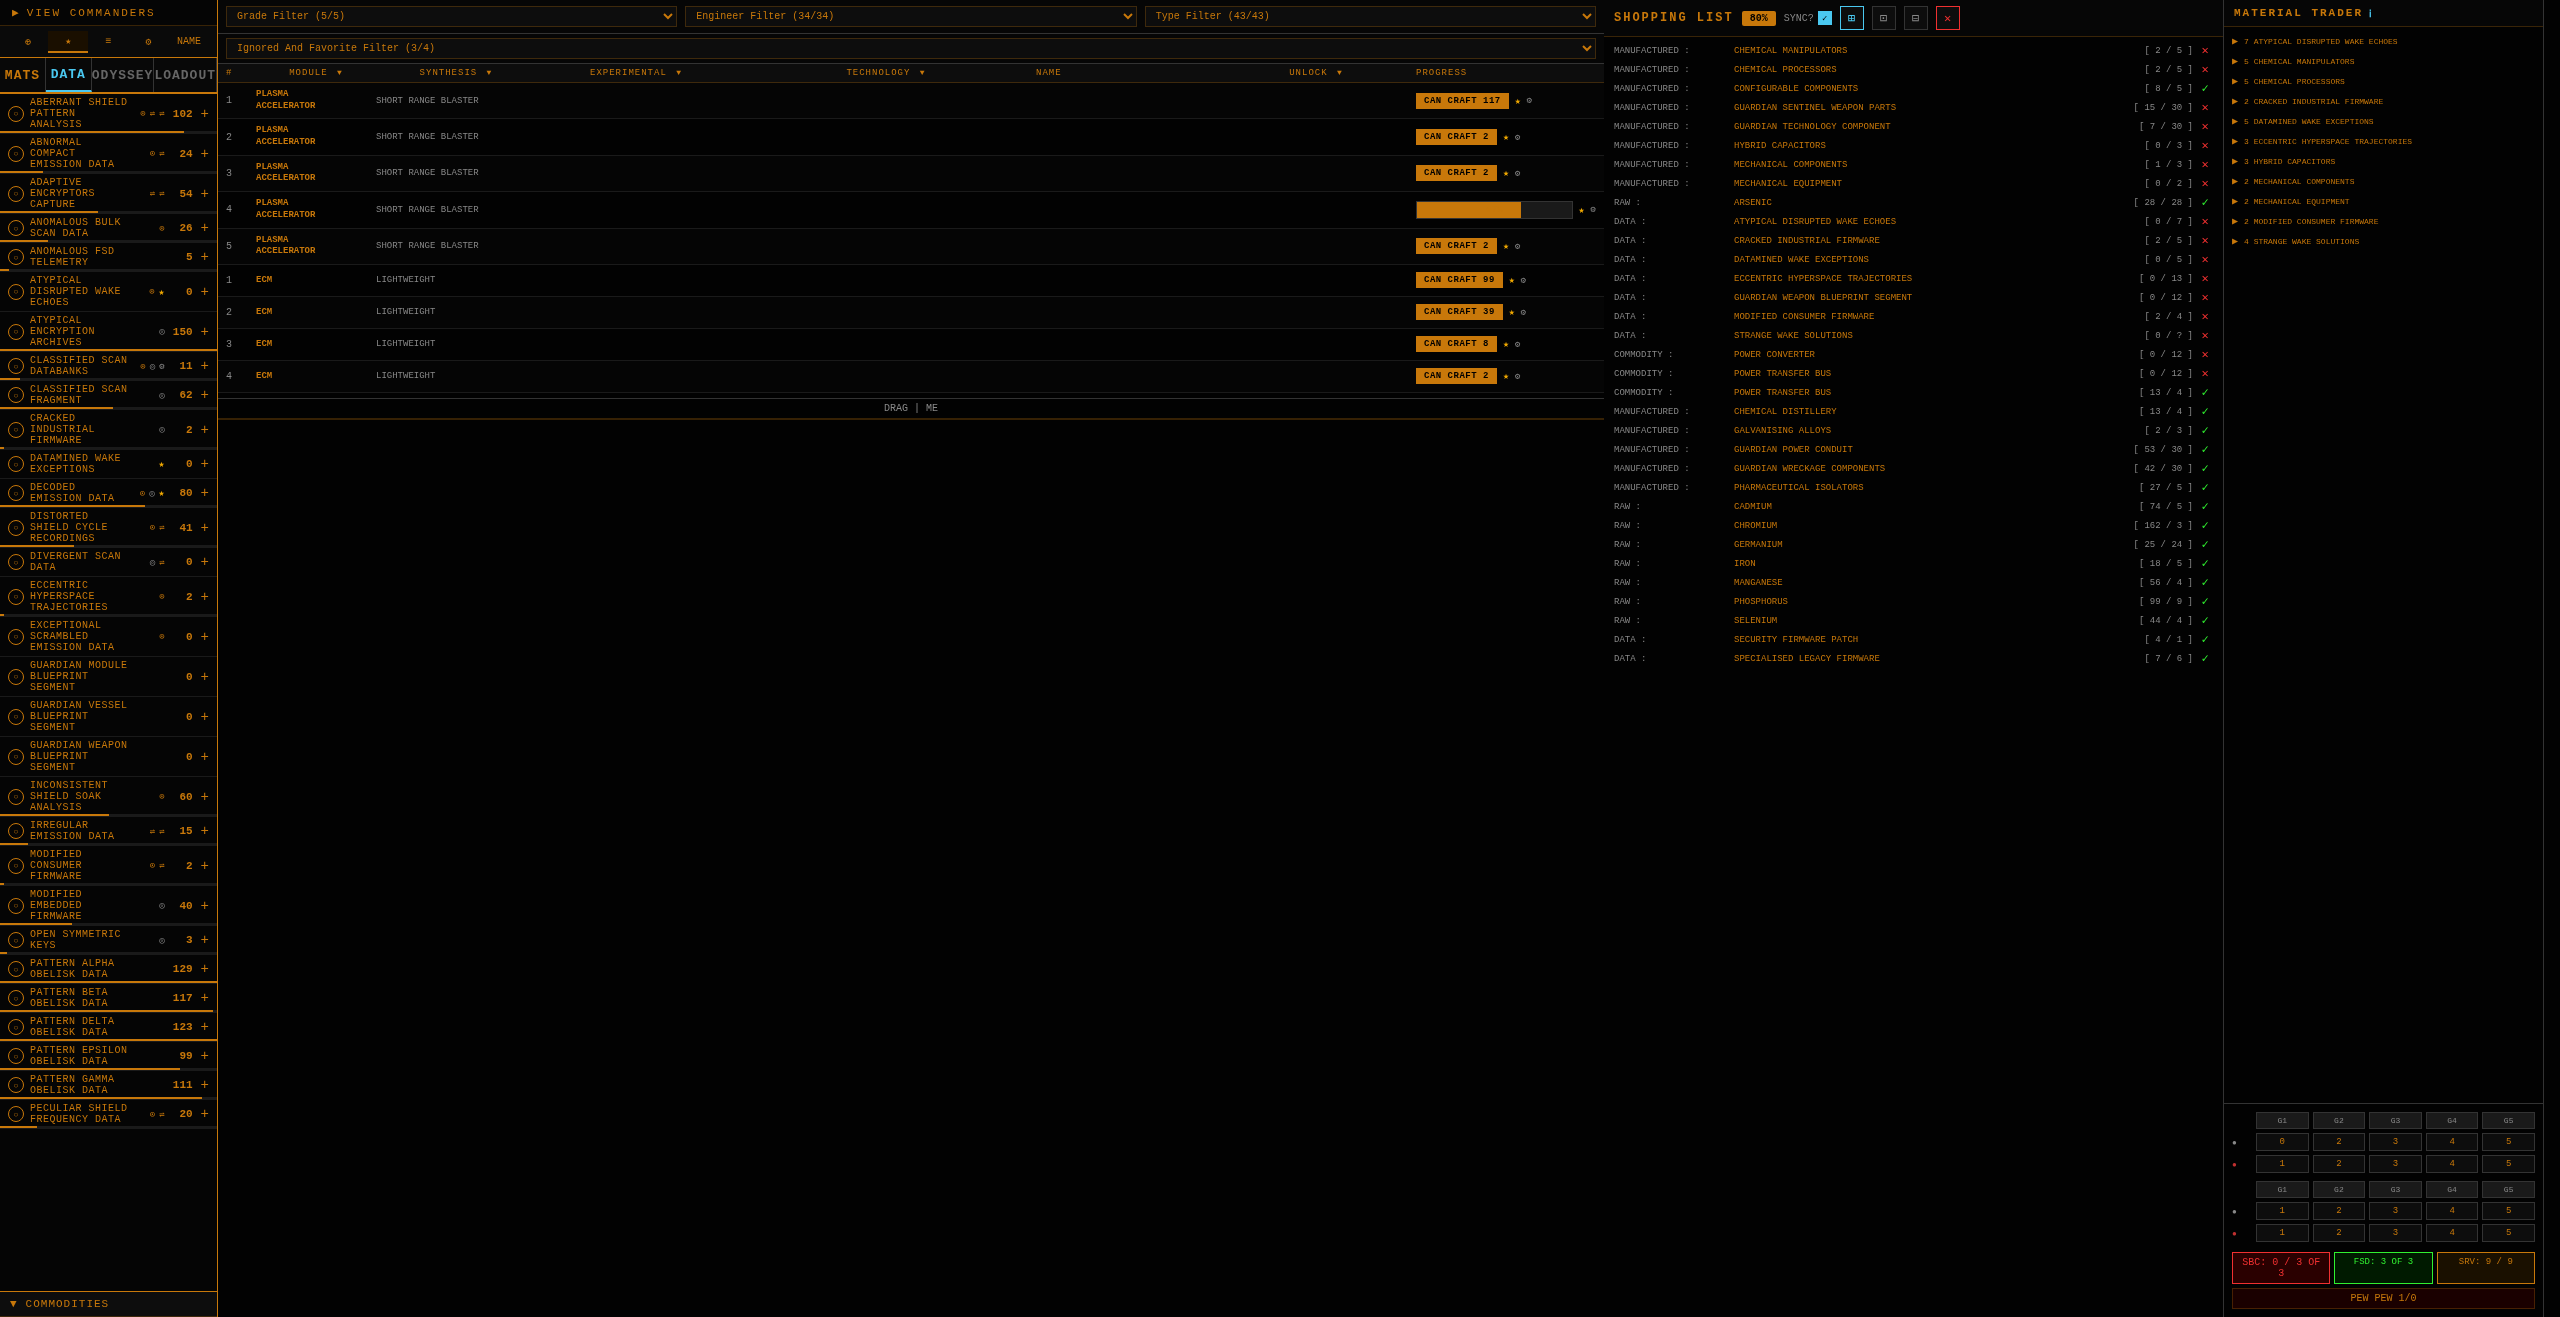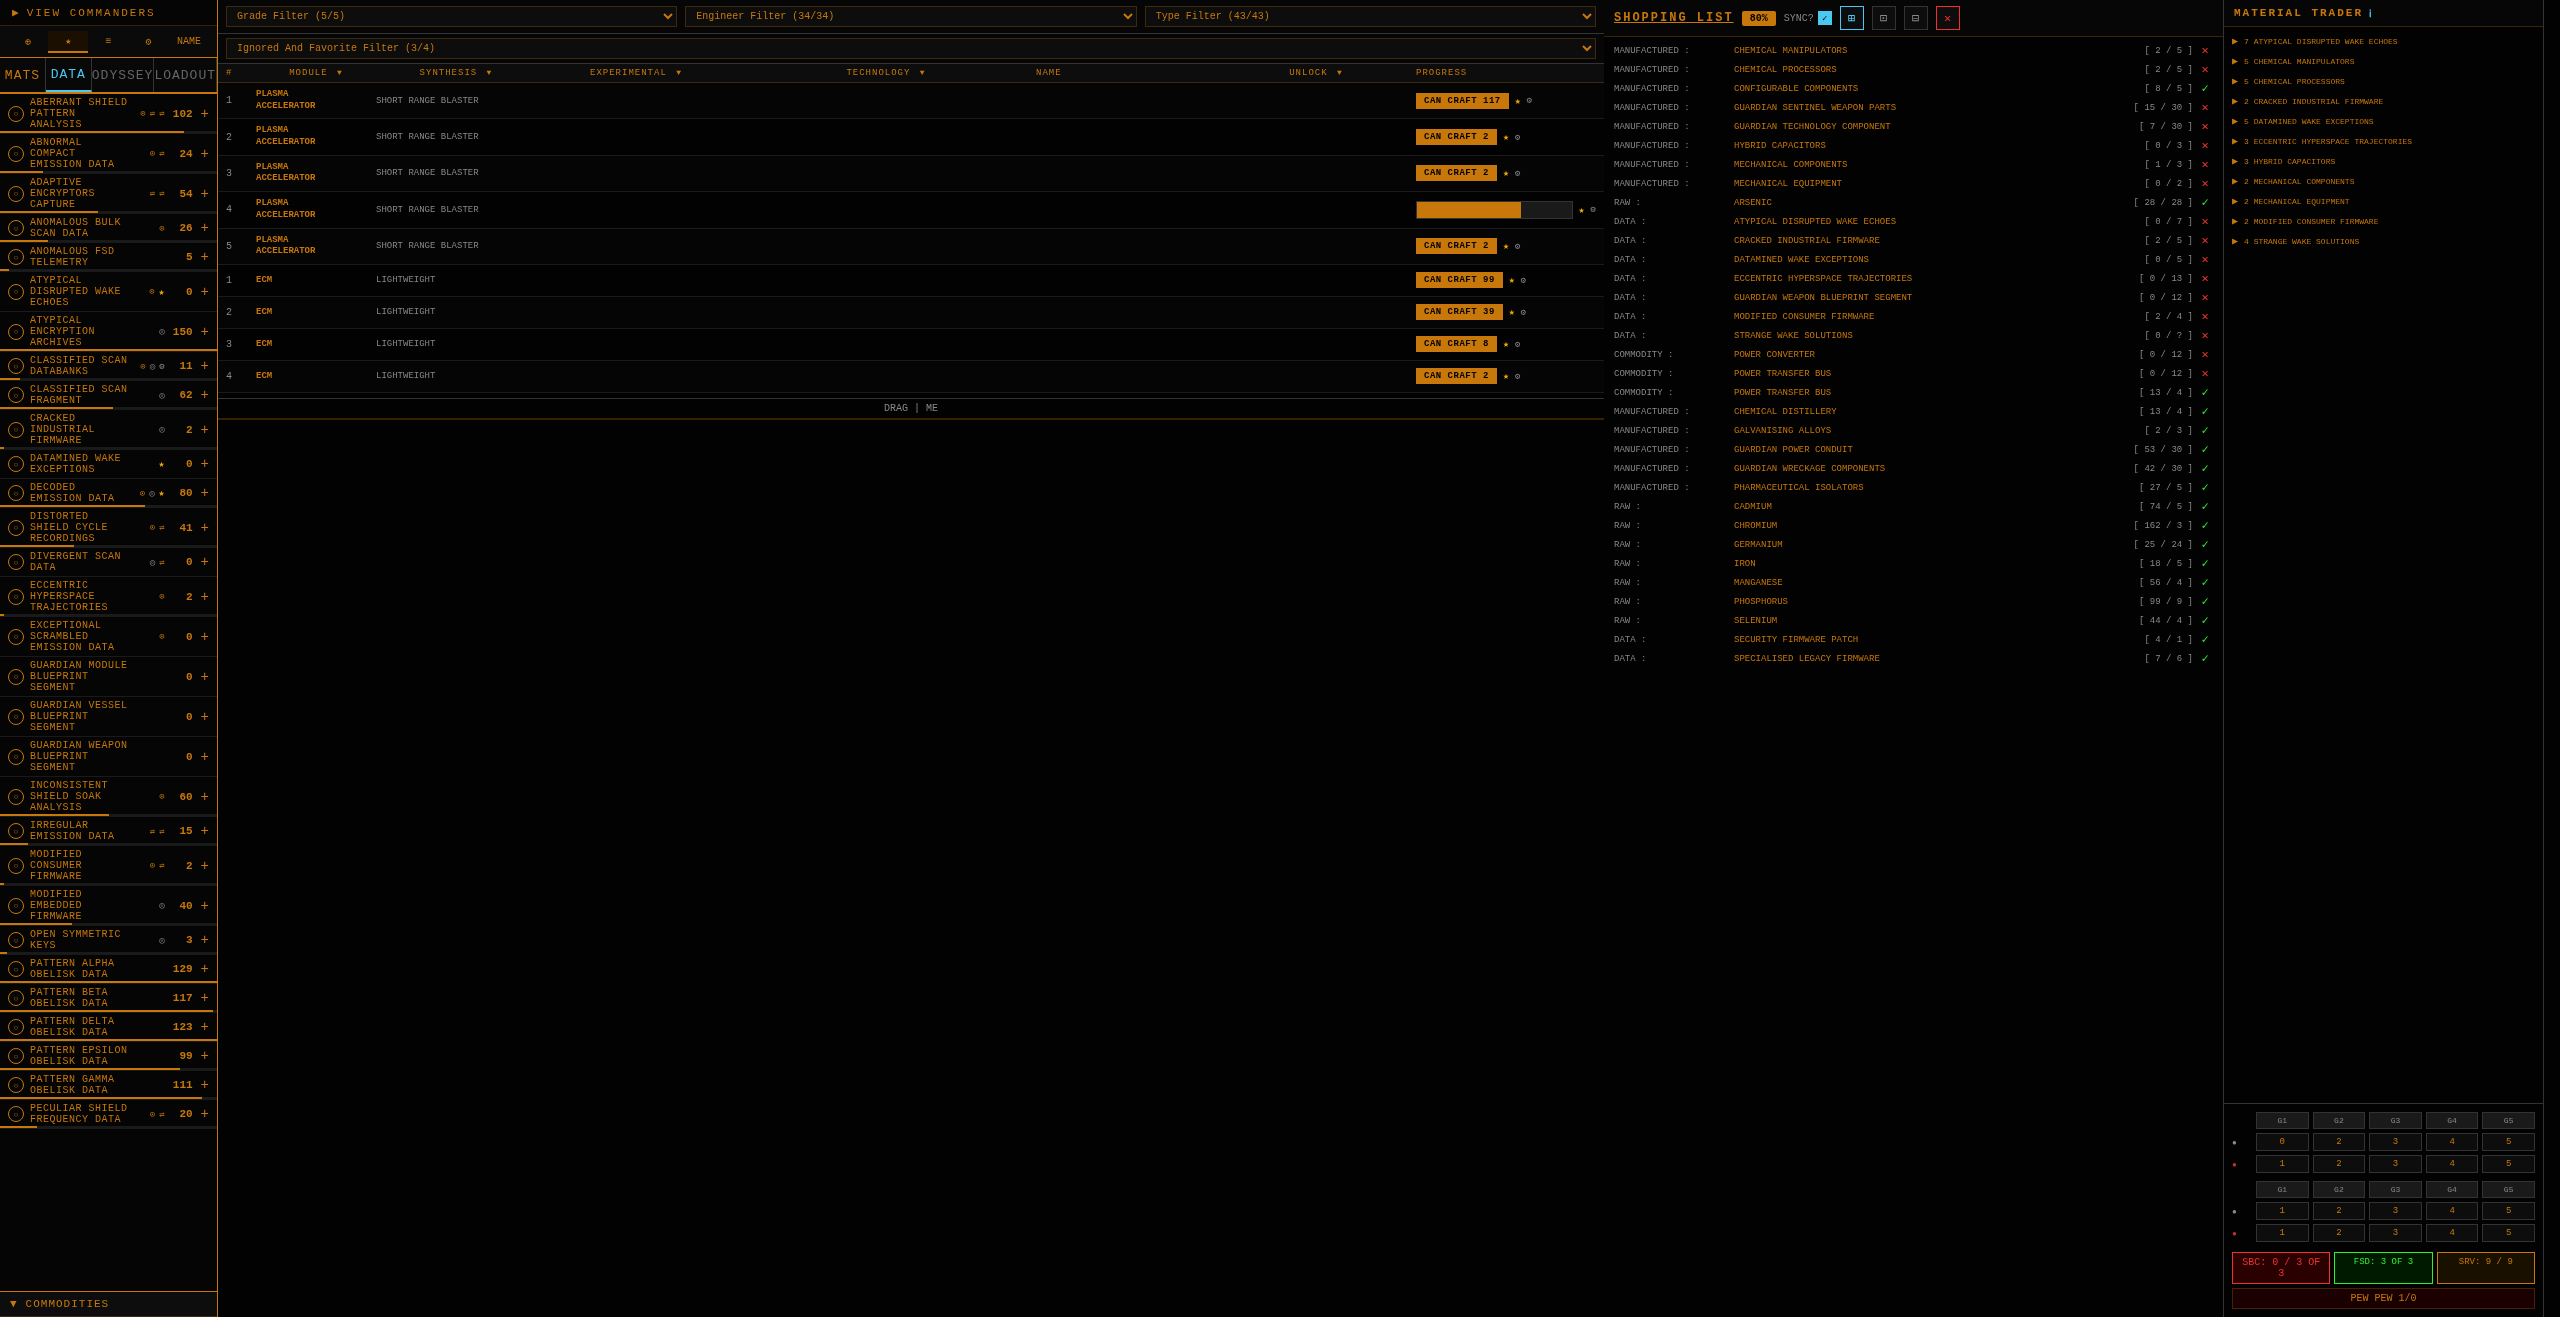--- a/index.html
+++ b/index.html
@@ -59,21 +59,21 @@
       height: 36px;
     }
 
     .tab {
       flex: 1;
       display: flex;
       align-items: center;
       justify-content: center;
       cursor: pointer;
       font-size: 13px;
-      font-weight: normal;
+      font-weight: bold;
       letter-spacing: 1px;
       color: #666;
       border-right: 1px solid #333;
     }
 
     .tab.active {
       color: #4ac8f0;
       border-bottom: 2px solid #4ac8f0;
     }
 
@@ -315,21 +315,20 @@
       background: #060606;
       border-bottom: 1px solid #c8780a44;
       gap: 8px;
     }
 
     .shopping-title {
       color: #c8780a;
       font-size: 12px;
       font-weight: bold;
       letter-spacing: 2px;
-      text-decoration: underline;
     }
 
     .progress-pill {
       background: #c8780a;
       color: #000;
       font-size: 10px;
       font-weight: bold;
       padding: 2px 8px;
       border-radius: 2px;
     }

